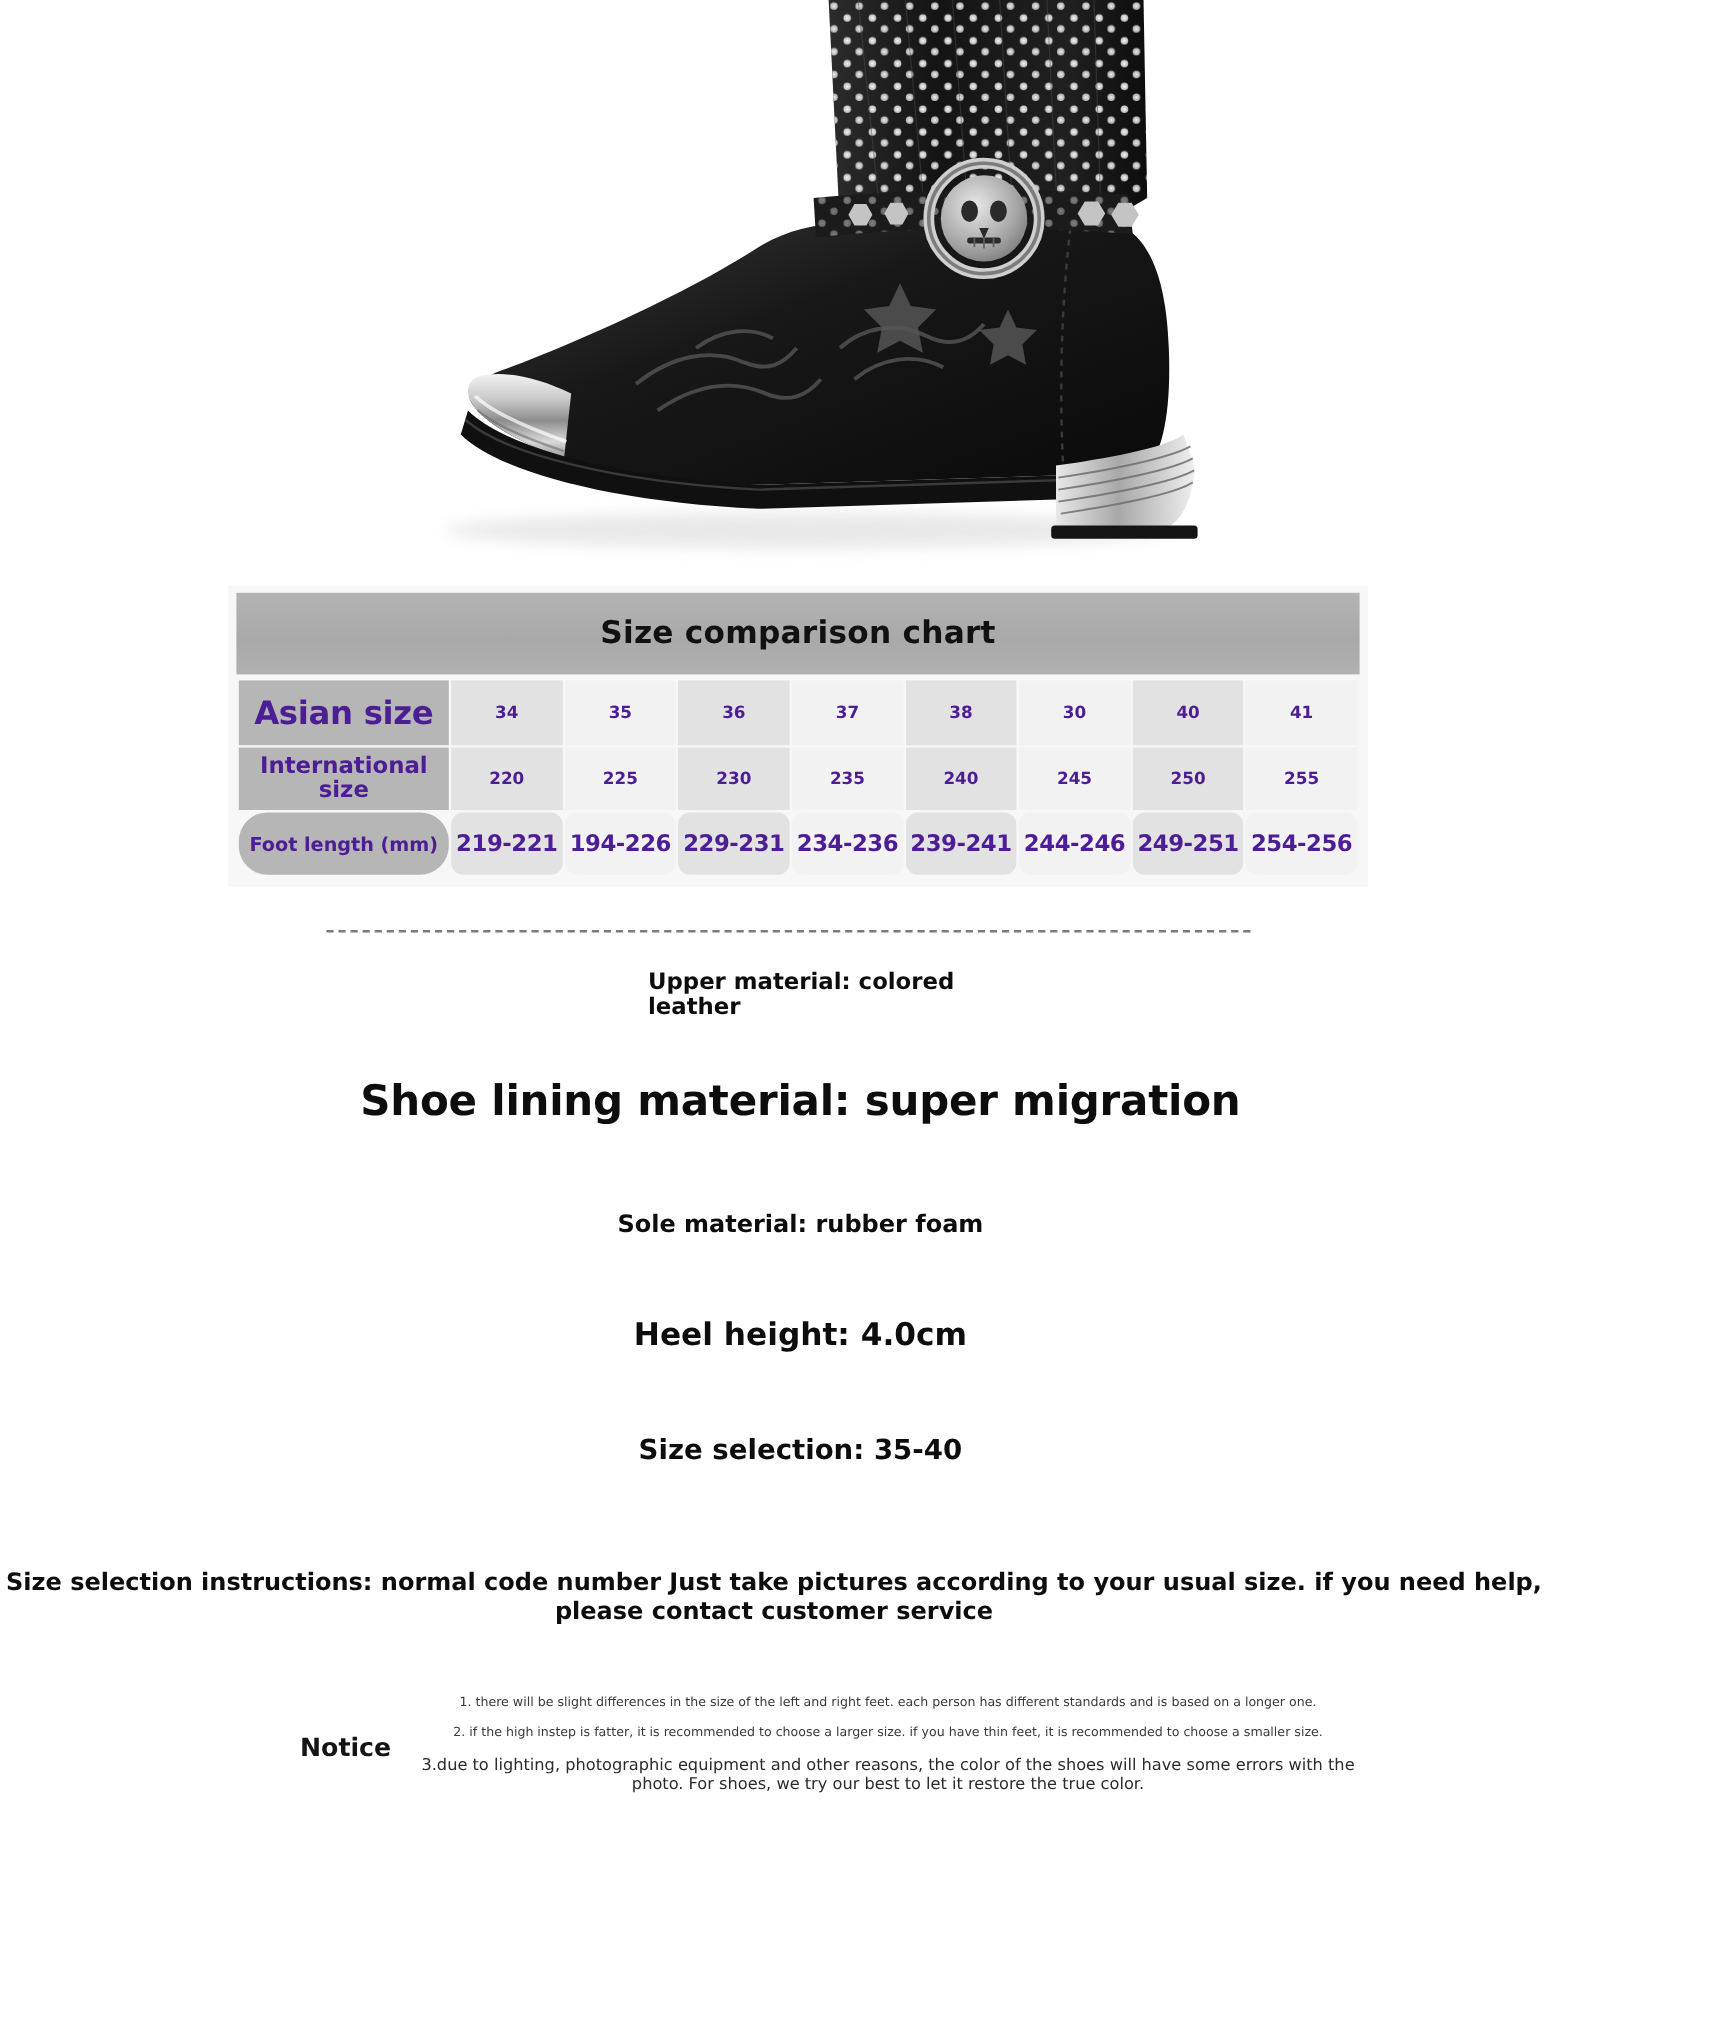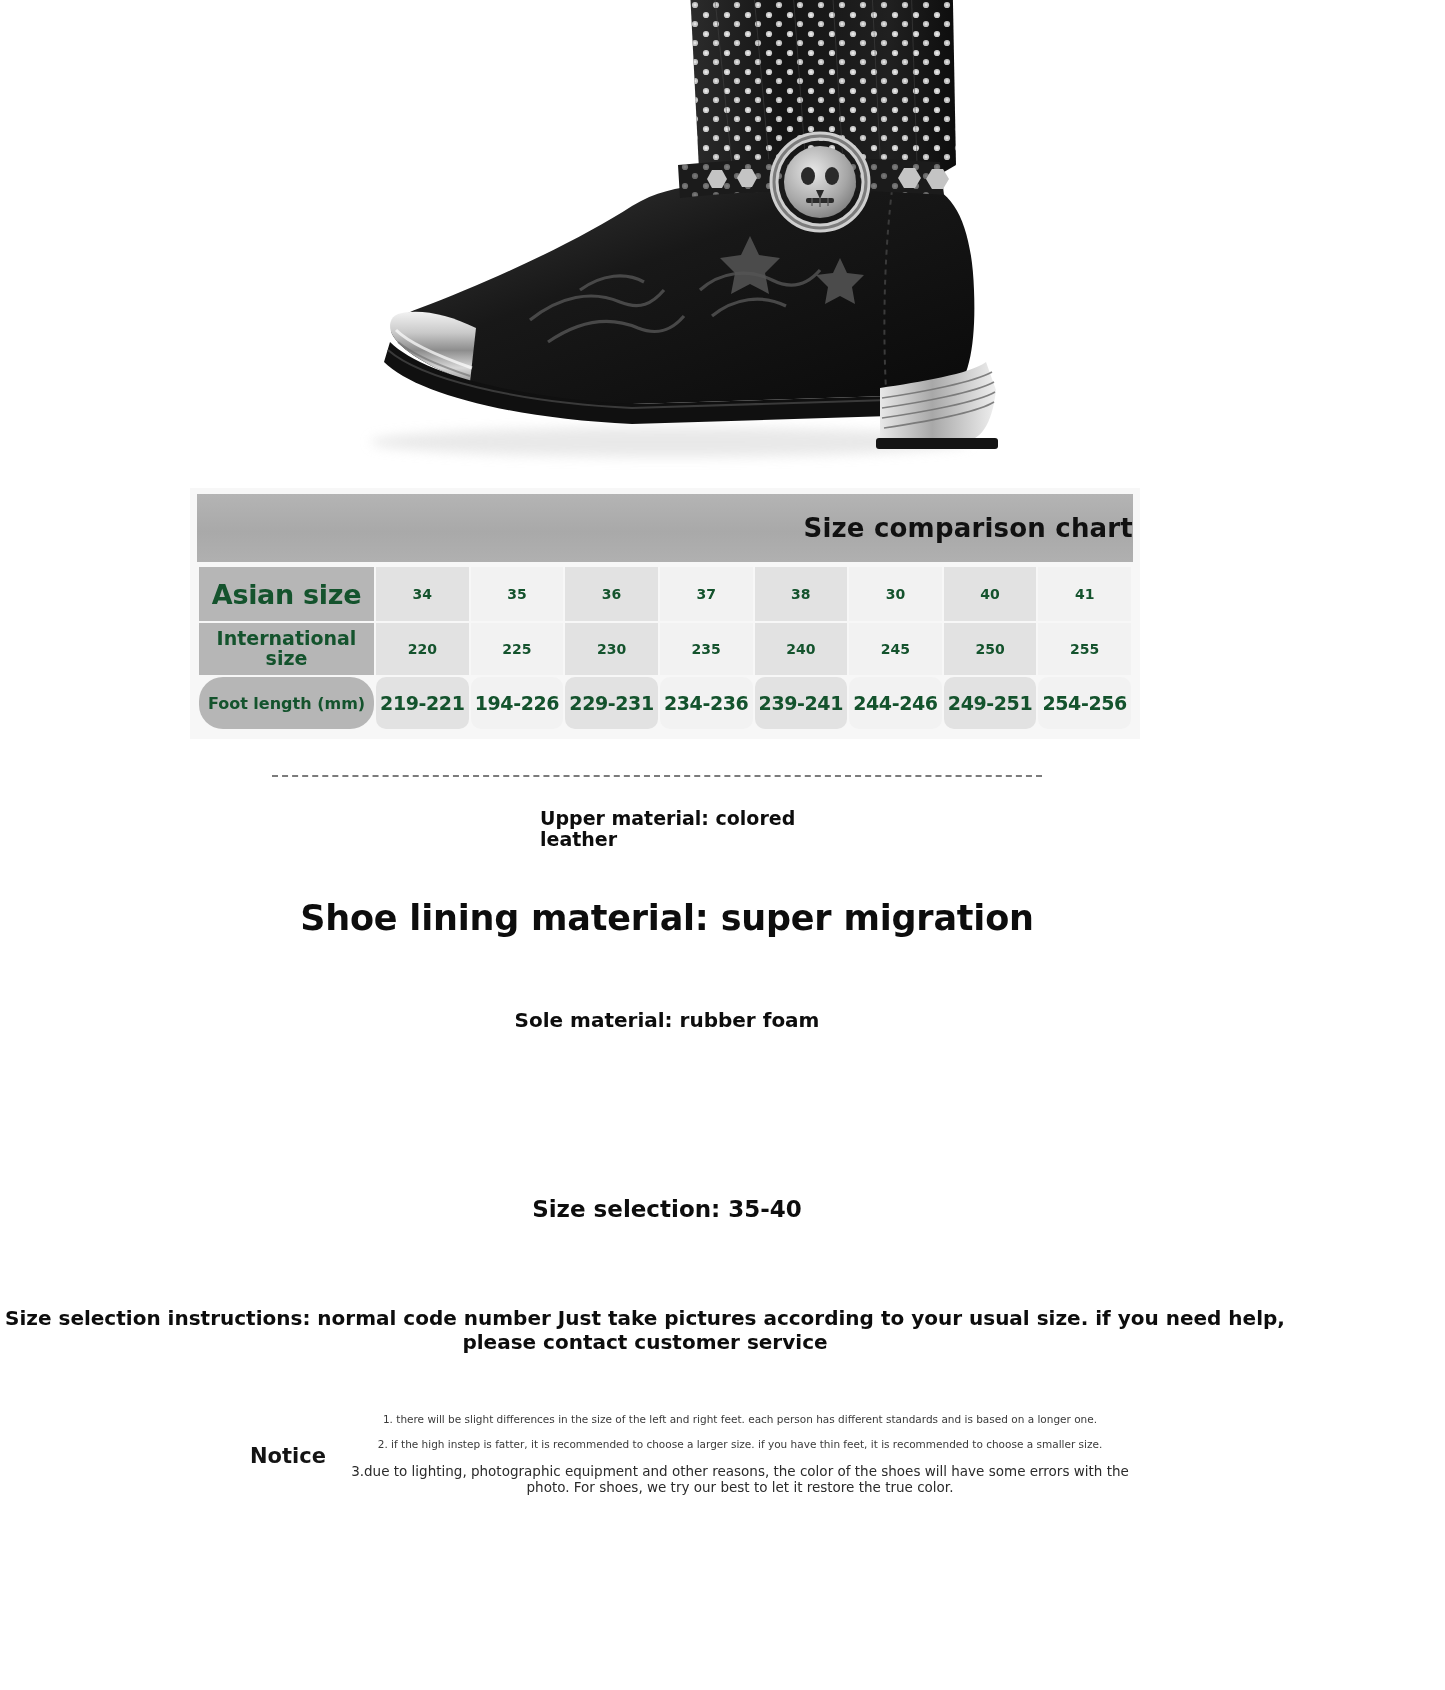--- a/index.html
+++ b/index.html
@@ -38,39 +38,39 @@
     left: 190px; top: 488px;
     width: 950px;
     background: #f7f7f7;
     padding: 6px 7px 8px 7px;
   }
   .chart-title-bar {
     background: linear-gradient(180deg,#b4b4b4 0%, #a9a9a9 55%, #b0b0b0 100%);
     height: 68px;
     display: flex;
     align-items: center;
-    justify-content: flex-end;
+    justify-content: center;
   }
   .chart-title {
     font-family: "DejaVu Sans", sans-serif;
     font-weight: bold;
     font-size: 26px;
     color: #111111;
     letter-spacing: .2px;
   }
   table.size-table {
     width: 100%;
     border-collapse: separate;
     border-spacing: 2px;
     margin-top: 3px;
   }
   table.size-table td {
     text-align: center;
     vertical-align: middle;
-    color: #14532d;
+    color: #4c1d95;
     font-family: "DejaVu Sans", sans-serif;
     font-weight: bold;
   }
   td.rowhead {
     background: #b6b6b6;
     width: 175px;
   }
   td.rowhead.big {
     font-size: 27px;
     height: 54px;
@@ -352,20 +352,21 @@
         </tr>
       </tbody>
     </table>
   </div>
 
   <div class="divider"></div>
 
   <div class="spec spec-upper">Upper material: colored leather</div>
   <div class="spec spec-lining">Shoe lining material: super migration</div>
   <div class="spec spec-sole">Sole material: rubber foam</div>
+  <div class="spec spec-heel">Heel height: 4.0cm</div>
   <div class="spec spec-sizesel">Size selection: 35-40</div>
   <div class="spec spec-instructions">Size selection instructions: normal code number Just take pictures according to your usual size. if you need help, please contact customer service</div>
 
   <div class="notice-block">
     
     
   </div>
   <div class="notice-label">Notice</div>
   <div class="notice-items">
     <div class="n-item n1">1. there will be slight differences in the size of the left and right feet. each person has different standards and is based on a longer one.</div>

